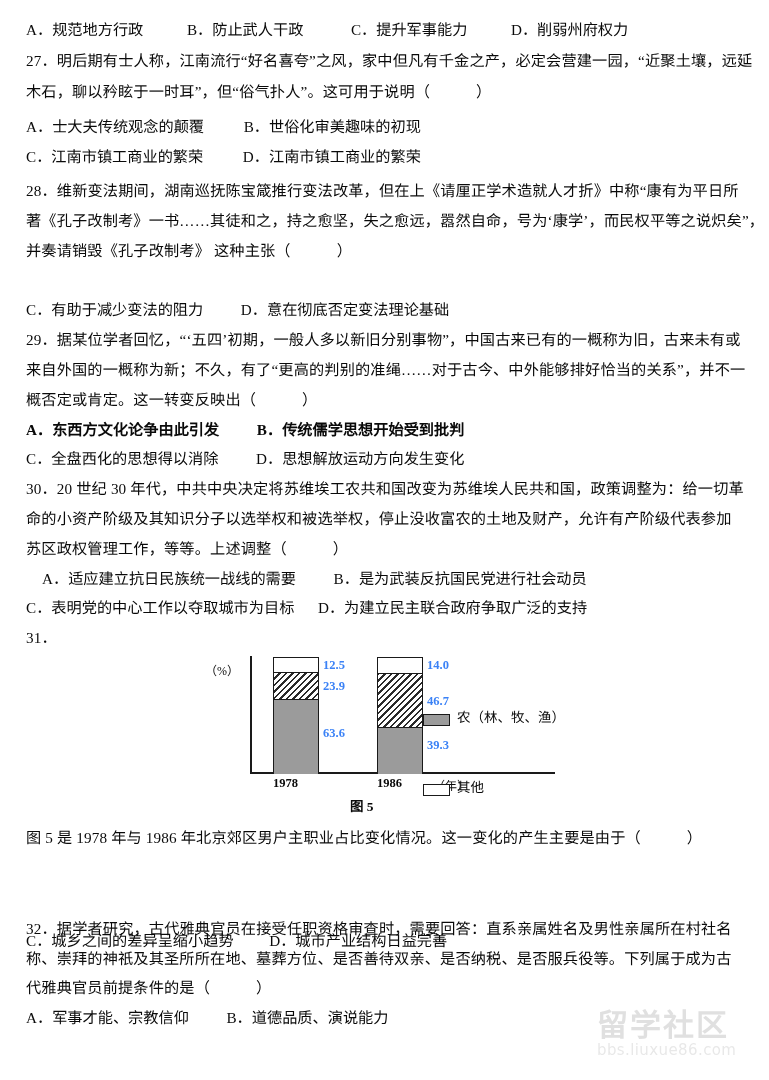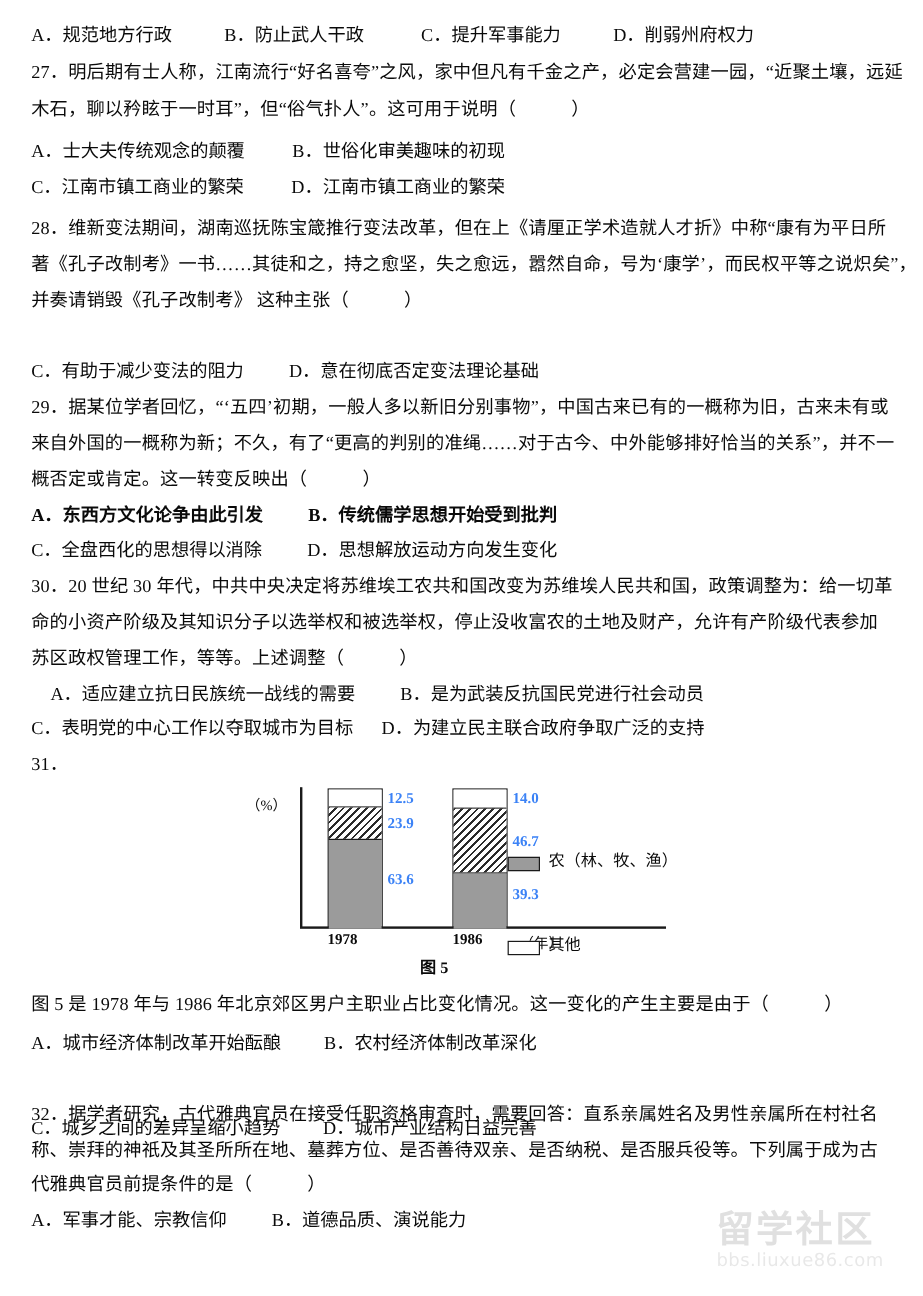--- a/index.html
+++ b/index.html
@@ -307,25 +307,20 @@
         <div class="legend-row">
           <span class="swatch other"></span>
           <span class="legend-label">其他</span>
         </div>
       </div>
 
     </div>
   </div>
 
   <div class="ln" style="top:828px;">图 5 是 1978 年与 1986 年北京郊区男户主职业占比变化情况。这一变化的产生主要是由于（　　　）</div>
-  <div class="opt-row" style="top:860px;">
-    <span class="opt">A．城市经济体制改革开始酝酿</span>
-    <span style="display:inline-block;width:28px;"></span>
-    <span class="opt">B．农村经济体制改革深化</span>
-  </div>
   <div class="opt-row" style="top:931px;">
     <span class="opt">C．城乡之间的差异呈缩小趋势</span>
     <span style="display:inline-block;width:28px;"></span>
     <span class="opt">D．城市产业结构日益完善</span>
   </div>
 
   <div class="ln" style="top:919px;">32．据学者研究，古代雅典官员在接受任职资格审查时，需要回答：直系亲属姓名及男性亲属所在村社名</div>
   <div class="ln" style="top:949px;">称、崇拜的神祇及其圣所所在地、墓葬方位、是否善待双亲、是否纳税、是否服兵役等。下列属于成为古</div>
   <div class="ln" style="top:978px;">代雅典官员前提条件的是（　　　）</div>
   <div class="opt-row" style="top:1008px;">

